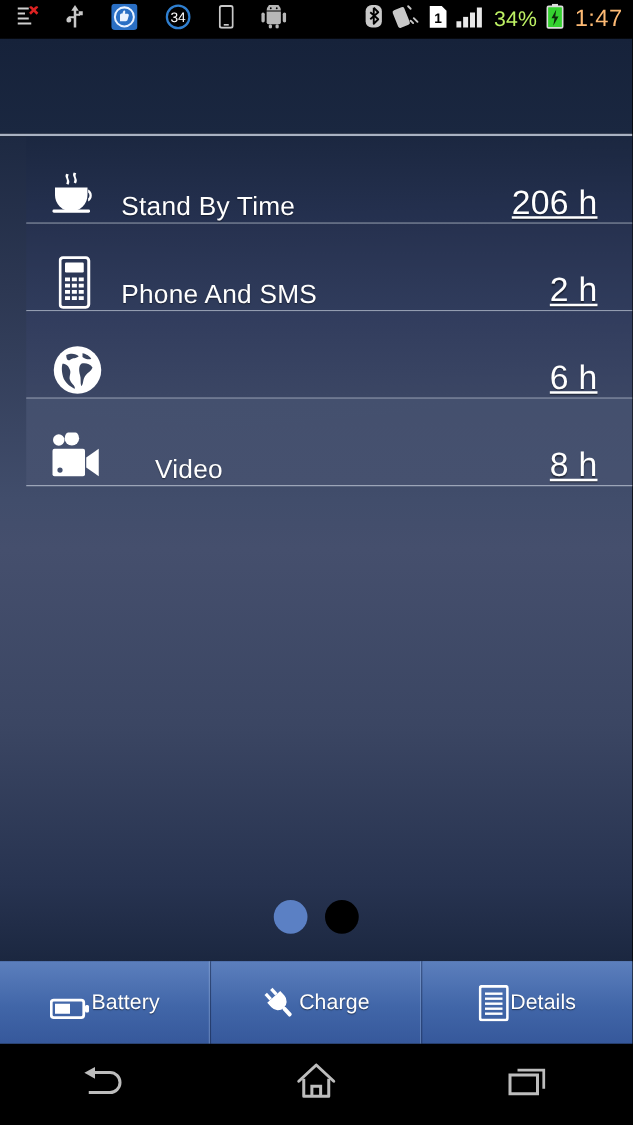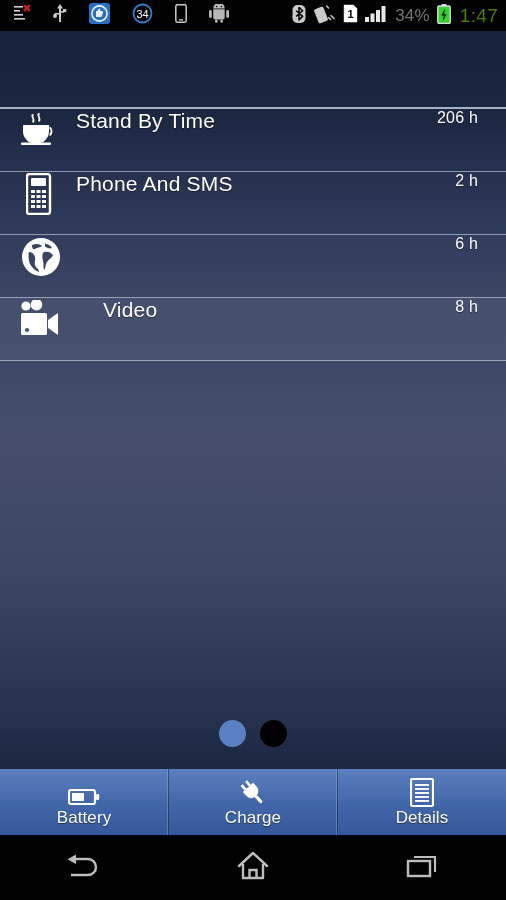--- a/index.html
+++ b/index.html
@@ -14,22 +14,22 @@
 
   
   #statusbar {
     position:absolute; top:0; left:0; width:506px; height:31px;
     background:#000; display:flex; align-items:center;
     padding:0 8px 0 14px;
   }
   .sb-left { display:flex; align-items:center; gap:22px; flex:0 0 auto; }
   .sb-right { display:flex; align-items:center; gap:7px; margin-left:auto; }
   .sb-ico { display:block; }
-  .sb-text { color:#737373; font-size:17px; letter-spacing:.2px; }
-  #sb-clock { color:#4d7c0f; font-size:19px; letter-spacing:.3px; padding-left:2px;}
+  .sb-text { color:#bef264; font-size:17px; letter-spacing:.2px; }
+  #sb-clock { color:#fdba74; font-size:19px; letter-spacing:.3px; padding-left:2px;}
 
   
   #app-header {
     position:absolute; top:31px; left:0; width:506px; height:78px;
     background:linear-gradient(180deg,#16223a 0%, #1a2740 100%);
     border-bottom:2px solid #a9b2c2;
   }
 
   
   #content {
@@ -40,54 +40,56 @@
       #414d6b 290px,
       #454f6d 330px,
       #3b4663 470px,
       #273350 600px,
       #1b2740 660px);
   }
 
   
   #list { width:100%; }
   .row {
-    position:relative; height:63px; display:flex; align-items:flex-start;
+    position:relative; height:70px; display:flex; align-items:flex-end;
     padding:0 28px 0 16px;
     border-bottom:1px solid rgba(190,198,214,.72);
+    margin-left:21px;
   }
   .row-icon {
     width:50px; height:44px; flex:0 0 50px;
     display:flex; align-items:center; justify-content:center;
   }
   .row-label {
     color:#fff; font-size:21px; letter-spacing:.2px; margin-left:10px;
     text-shadow:0 1px 1px rgba(0,0,0,.45);
   }
   .row-value {
-    margin-left:auto; color:#fff; font-size:16px; letter-spacing:.2px;
+    margin-left:auto; color:#fff; font-size:27px; letter-spacing:.2px;
     text-shadow:0 1px 1px rgba(0,0,0,.45);
+    text-decoration:underline;
   }
 
   
   #dots {
     position:absolute; left:0; bottom:22px; width:506px;
     display:flex; justify-content:center; align-items:center; gap:14px;
   }
   .dot { width:27px; height:27px; border-radius:50%; }
   .dot.active { background:#5b80c4; }
   .dot.inactive { background:#000; }
 
   
   #toolbar {
     position:absolute; top:769px; left:0; width:506px; height:66px;
     display:flex; background:linear-gradient(180deg,#5d80bd 0%, #3f63a5 55%, #35579a 100%);
   }
   .tb-btn {
     flex:1 1 0; position:relative;
-    display:flex; flex-direction:column; align-items:center; justify-content:center;
+    display:flex; flex-direction:row; align-items:center; justify-content:center;
     gap:1px;
     background:linear-gradient(180deg,#5c7fbd 0%, #4166a8 55%, #36589b 100%);
     border-right:1px solid rgba(20,35,70,.55);
     box-shadow:inset -1px 0 0 rgba(160,185,225,.35);
   }
   .tb-btn:last-child { border-right:none; box-shadow:none; }
   .tb-ico { height:30px; display:flex; align-items:flex-end; justify-content:center; }
   .tb-label {
     color:#fff; font-size:17px; letter-spacing:.1px; white-space:nowrap;
     text-shadow:0 1px 1px rgba(0,0,0,.5);

